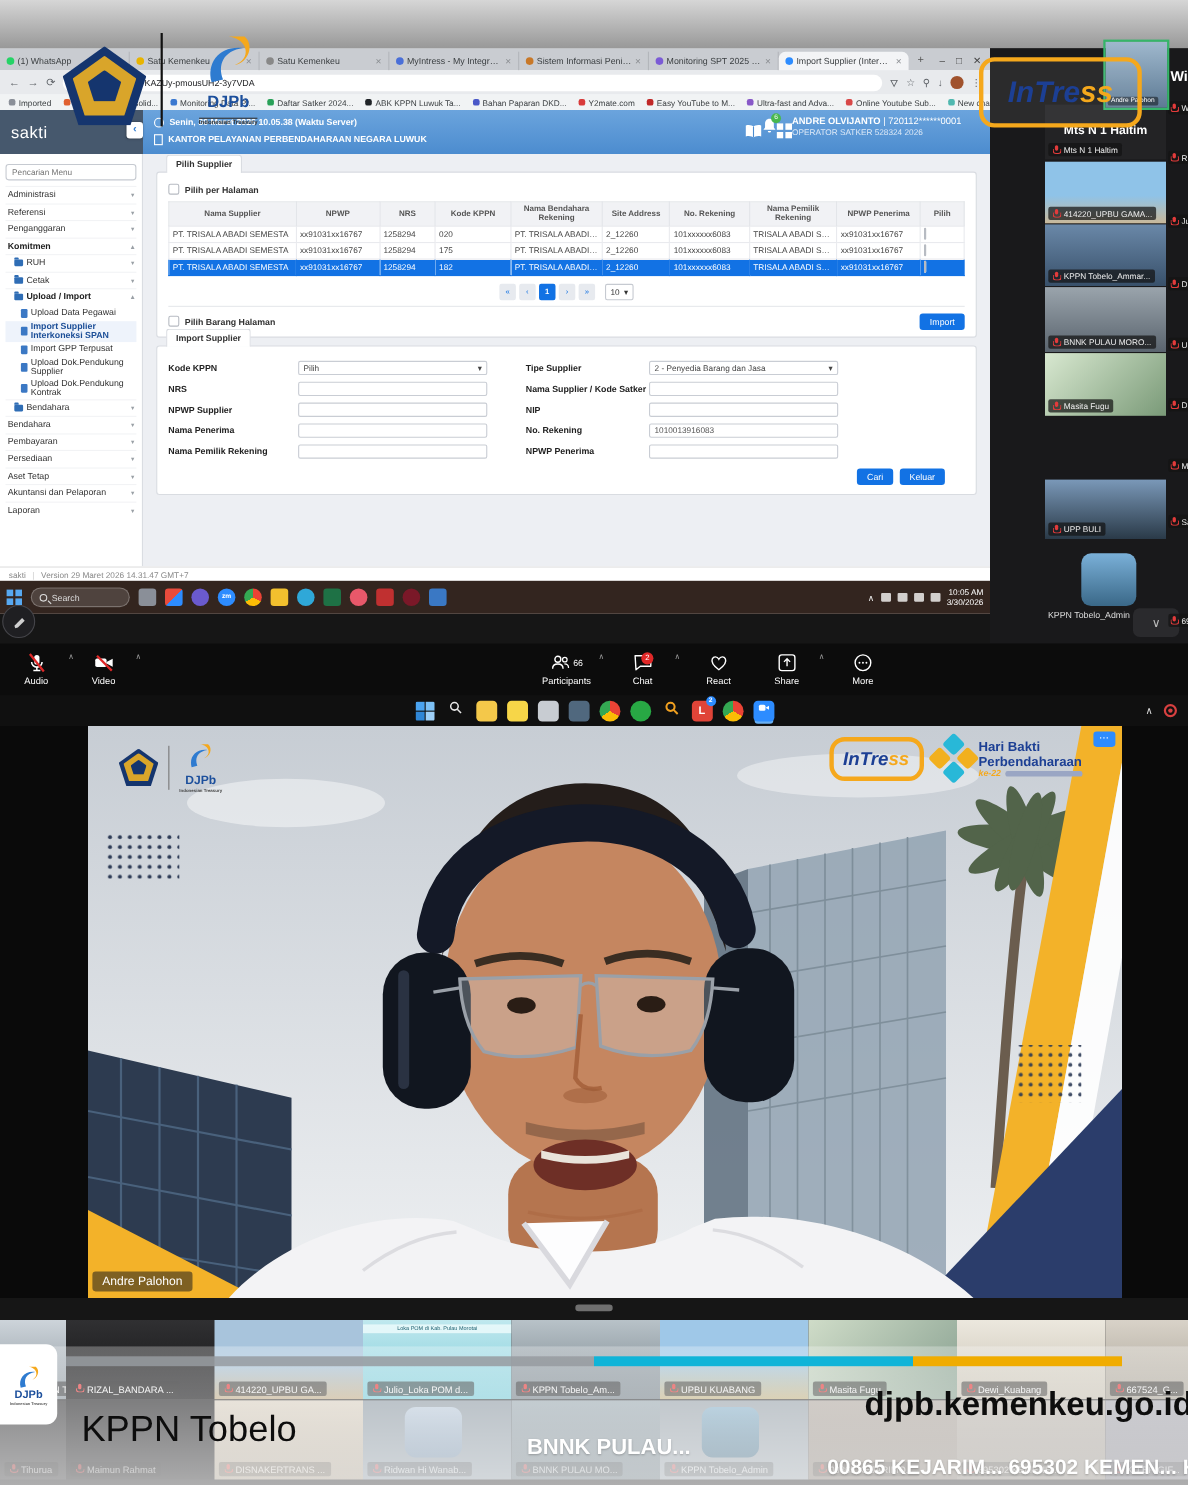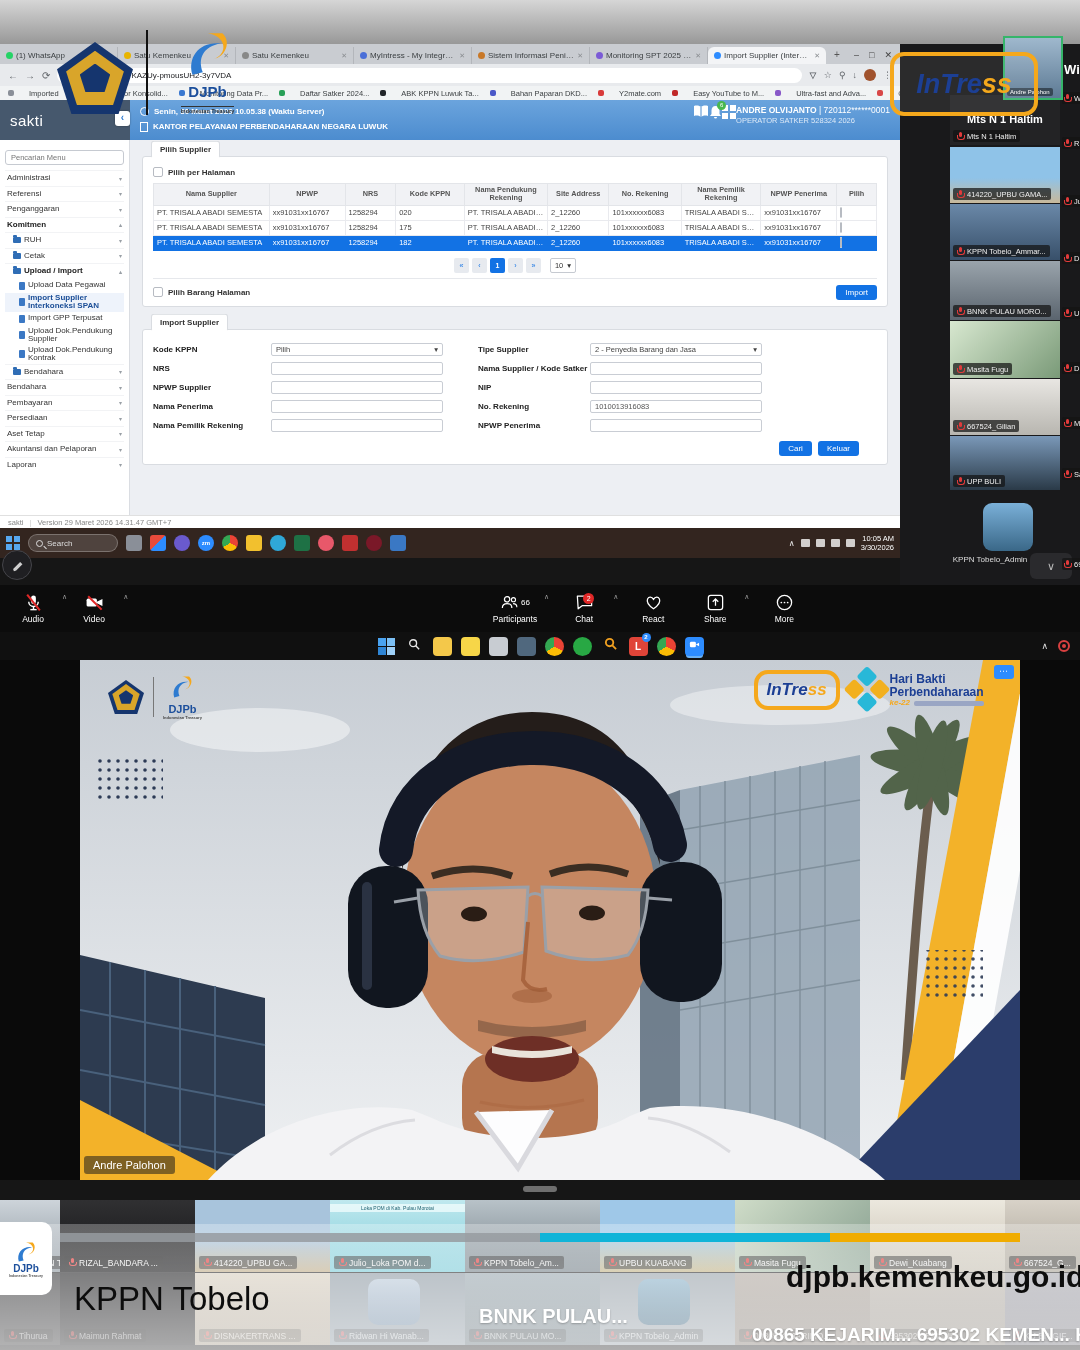--- a/index.html
+++ b/index.html
@@ -19,53 +19,53 @@
 .fav{width:7px;height:7px;border-radius:50%;flex:none}
 .tx{color:#8a8d91;font-size:7px;flex:none}
 .newtab{width:14px;height:14px;margin:0 4px 2px 4px;color:#555;font-size:10px;line-height:14px;text-align:center;flex:none}
 .wctl{margin-left:auto;display:flex;gap:10px;padding:0 8px 4px 0;color:#444;font-size:9px}
 .addrbar{position:absolute;left:0;top:20px;width:900px;height:22px;background:#e8eaed;display:flex;align-items:center;padding:0 8px;gap:7px}
 .navi{color:#5f6368;font-size:10px}
 .urlpill{flex:1;height:15px;background:#fff;border-radius:8px;display:flex;align-items:center;padding:0 8px;gap:5px;color:#202124;font-size:8px;overflow:hidden;white-space:nowrap}
 .addr-ic{color:#5f6368;font-size:9px}
 .avatar{width:12px;height:12px;border-radius:50%;background:#a0522d}
 .bkmbar{position:absolute;left:0;top:42px;width:900px;height:14px;background:#f1f3f4;display:flex;align-items:center;padding:0 8px;gap:11px;font-size:7.5px;color:#3c4043;white-space:nowrap;overflow:hidden}
-.bkm{display:flex;align-items:center;gap:15px}
+.bkm{display:flex;align-items:center;gap:3px}
 .bdot{width:6px;height:6px;border-radius:2px;flex:none}
 
 .sakti{position:absolute;left:0;top:56px;width:900px;height:415px;background:#edeff3;overflow:hidden}
 .s-brand{position:absolute;left:0;top:0;width:130px;height:40px;background:#46586d;color:#fff;
   font-size:15px;letter-spacing:.5px;display:flex;align-items:center;padding-left:10px}
 .s-collapse{position:absolute;left:115px;top:11px;width:15px;height:15px;background:#fff;border-radius:3px;
   color:#2f7cd0;font-size:10px;font-weight:bold;text-align:center;line-height:14px;box-shadow:0 0 2px rgba(0,0,0,.4);z-index:3}
 .s-blue{position:absolute;left:130px;top:0;width:770px;height:40px;background:linear-gradient(#6ba4dd,#4c8ccf);color:#fff;padding:4px 10px}
 .s-line{display:flex;align-items:center;gap:5px;font-size:8px;font-weight:bold;height:15px}
 .wic{width:9px;height:9px;border:1.3px solid #fff;border-radius:50%;flex:none}
 .wic2{width:8px;height:10px;border:1.3px solid #fff;flex:none}
-.s-right{position:absolute;right:10px;top:5px;display:flex;align-items:flex-start;}
+.s-right{position:absolute;right:26px;top:5px;display:flex;align-items:flex-end;}
 .s-user{font-size:8.5px;line-height:1.3;color:#fff}
 .s-user .un{font-weight:bold}
 .s-user .ur{color:#dce9f7;font-size:7.5px}
 .bellwrap{position:relative}
 .bbadge{position:absolute;right:-4px;top:-4px;background:#49b84e;color:#fff;border-radius:50%;width:9px;height:9px;font-size:6px;line-height:9px;text-align:center}
 .s-side{position:absolute;left:0;top:40px;width:130px;height:375px;background:#fff;border-right:1px solid #dadde2;padding:6px 5px;overflow:hidden}
 .s-search{width:100%;height:15px;border:1px solid #c6cad1;border-radius:3px;font-size:7.5px;padding:0 5px;color:#333;font-family:"Liberation Sans",sans-serif}
 .mi{display:flex;align-items:center;height:15.5px;font-size:8px;color:#333;border-top:1px solid #f2f3f5;padding:0 2px;gap:3px}
 .mi .lbl{flex:1;overflow:hidden;line-height:1.05}
 .mi .chev{color:#9aa0a6;font-size:6px}
 .mi.hd{font-weight:bold;color:#222}
 .mi.fold{padding-left:8px}
 .mi.leaf{padding-left:14px;border-top:none;height:14px}
 .mi.leaf2{height:19px}
 .mi.active{color:#1b4e97;font-weight:bold;background:#eef3fb}
 .fico{width:8px;height:6px;background:#2f6db5;border-radius:1px;flex:none;position:relative}
 .fico::before{content:"";position:absolute;left:0;top:-2px;width:4px;height:2px;background:#2f6db5;border-radius:1px 1px 0 0}
 .lico{width:6px;height:8px;background:#3b78c4;border-radius:1px;flex:none}
 .s-main{position:absolute;left:130px;top:40px;width:770px;height:375px;padding:4px 12px}
-.card{position:relative;background:#fff;border:1px solid #d9dce1;border-radius:3px;margin-bottom:22px}
+.card{position:relative;background:#fff;border:1px solid #d9dce1;border-radius:3px;margin-bottom:7px}
 .chip{position:absolute;left:8px;top:-1px;background:#fff;border:1px solid #d9dce1;border-bottom-color:#fff;
   border-radius:3px 3px 0 0;font-size:8px;font-weight:bold;color:#333;padding:3px 8px;transform:translateY(-90%)}
 .card1{margin-top:12px;padding:8px 10px 6px}
 .cbrow{display:flex;align-items:center;gap:5px;font-size:8px;font-weight:bold;color:#333;margin:2px 0 6px}
 .cb{width:10px;height:10px;border:1px solid #b7bbc2;border-radius:2px;background:#fff;flex:none}
 table.tb{width:100%;border-collapse:collapse;table-layout:fixed;font-size:7.5px;color:#444}
 .tb th{background:#f1f2f5;color:#555;font-size:7.3px;font-weight:bold;border:1px solid #e3e5e9;padding:2px 3px;line-height:1.15}
 .tb td{border:1px solid #e9eaee;padding:2.5px 3px;white-space:nowrap;overflow:hidden;text-overflow:ellipsis}
 .tb tr.sel td{background:#1272e4;color:#fff;border-color:#1272e4}
 .pgrow{display:flex;justify-content:center;align-items:center;gap:3px;margin:7px 0 5px}
@@ -450,21 +450,21 @@
                 <col style="width:11%">
                 <col style="width:10.5%">
                 <col style="width:5.5%">
               </colgroup>
             <thead>
                 <tr>
               <th>Nama Supplier</th>
                   <th>NPWP</th>
               <th>NRS</th>
                   <th>Kode KPPN</th>
-              <th>Nama Pendukung Rekening</th>
+              <th>Nama Bendahara Rekening</th>
                   <th>Site Address</th>
               <th>No. Rekening</th>
                   <th>Nama Pemilik Rekening</th>
               <th>NPWP Penerima</th>
                   <th>Pilih</th>
             </tr>
               </thead>
             <tbody>
               <tr>
                 <td>PT. TRISALA ABADI SEMESTA</td>
@@ -669,26 +669,20 @@
           <i class="micx"></i>
           <b style="font-weight:normal">KPPN Tobelo_Ammar...</b>
         </span>
     </div>
     <div class="rtile" style="top:277px;height:57px;background:linear-gradient(135deg,#d8e8d0,#7a9a78)">
       <span class="rpill">
           <i class="micx"></i>
           <b style="font-weight:normal">Masita Fugu</b>
         </span>
     </div>
-    <div class="rtile" style="top:335px;height:56px;background:linear-gradient(#e8e6e2,#b8b6b0)">
-      <span class="rpill">
-          <i class="micx"></i>
-          <b style="font-weight:normal">667524_Gilian</b>
-        </span>
-    </div>
     <div class="rtile" style="top:392px;height:54px;background:linear-gradient(#7a98b8,#2a3a48)">
       <span class="rpill">
           <i class="micx"></i>
           <b style="font-weight:normal">UPP BULI</b>
         </span>
     </div>
     <div class="railthumb"></div>
     <div class="railthumb-label">KPPN Tobelo_Admin</div>
     <div class="rchev">∨</div>
     <div class="edgecol">

